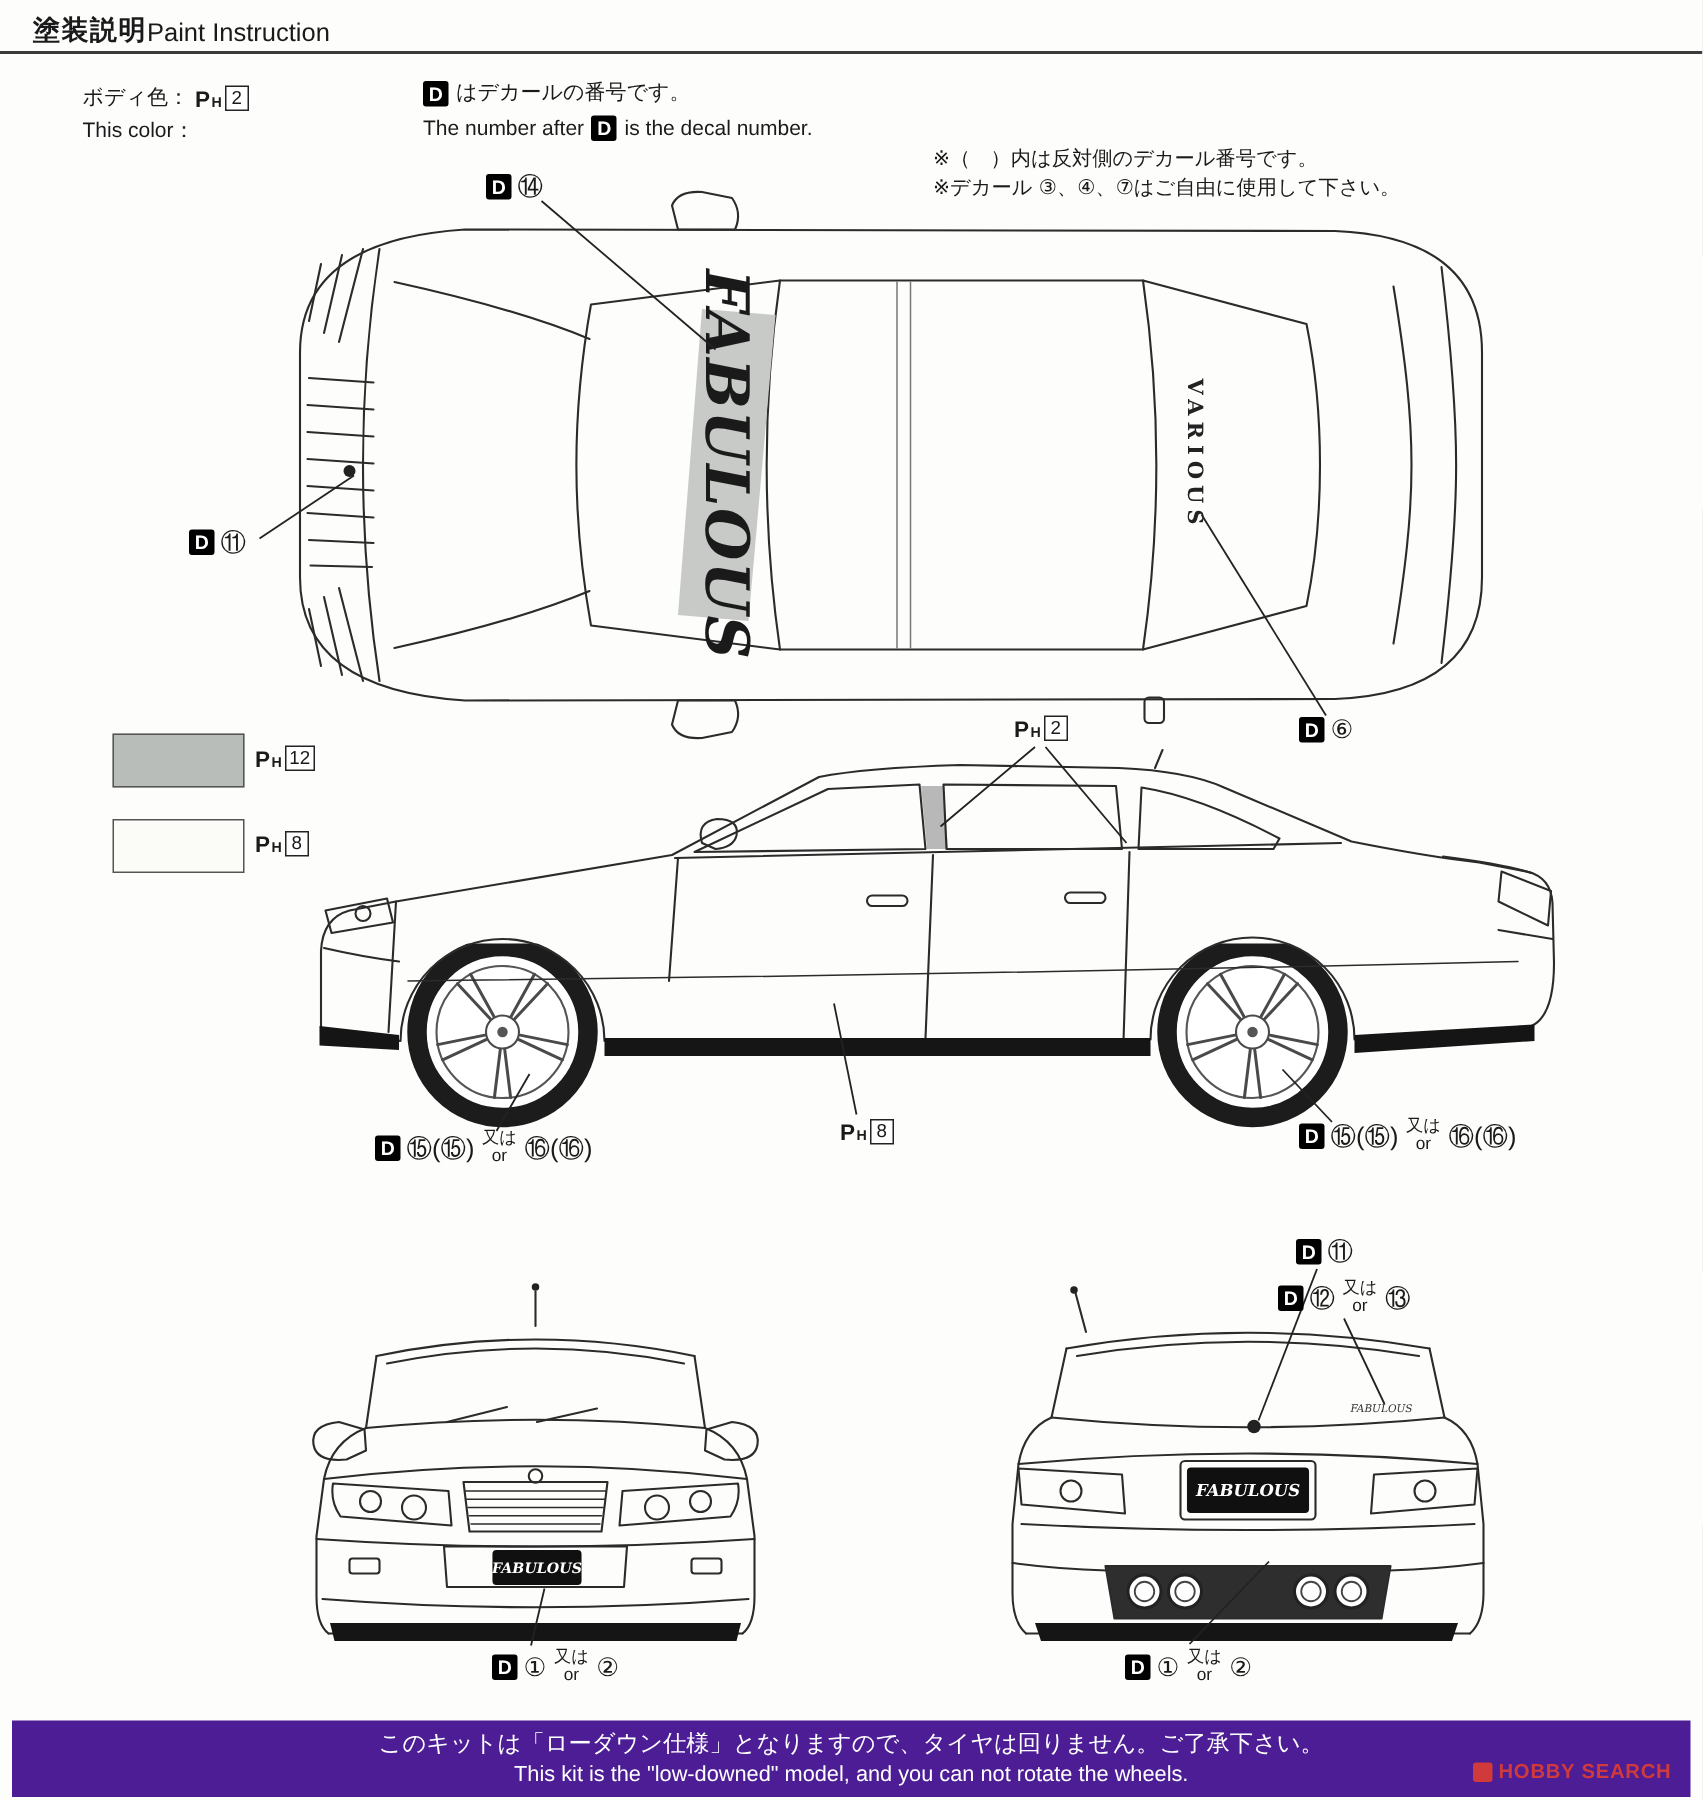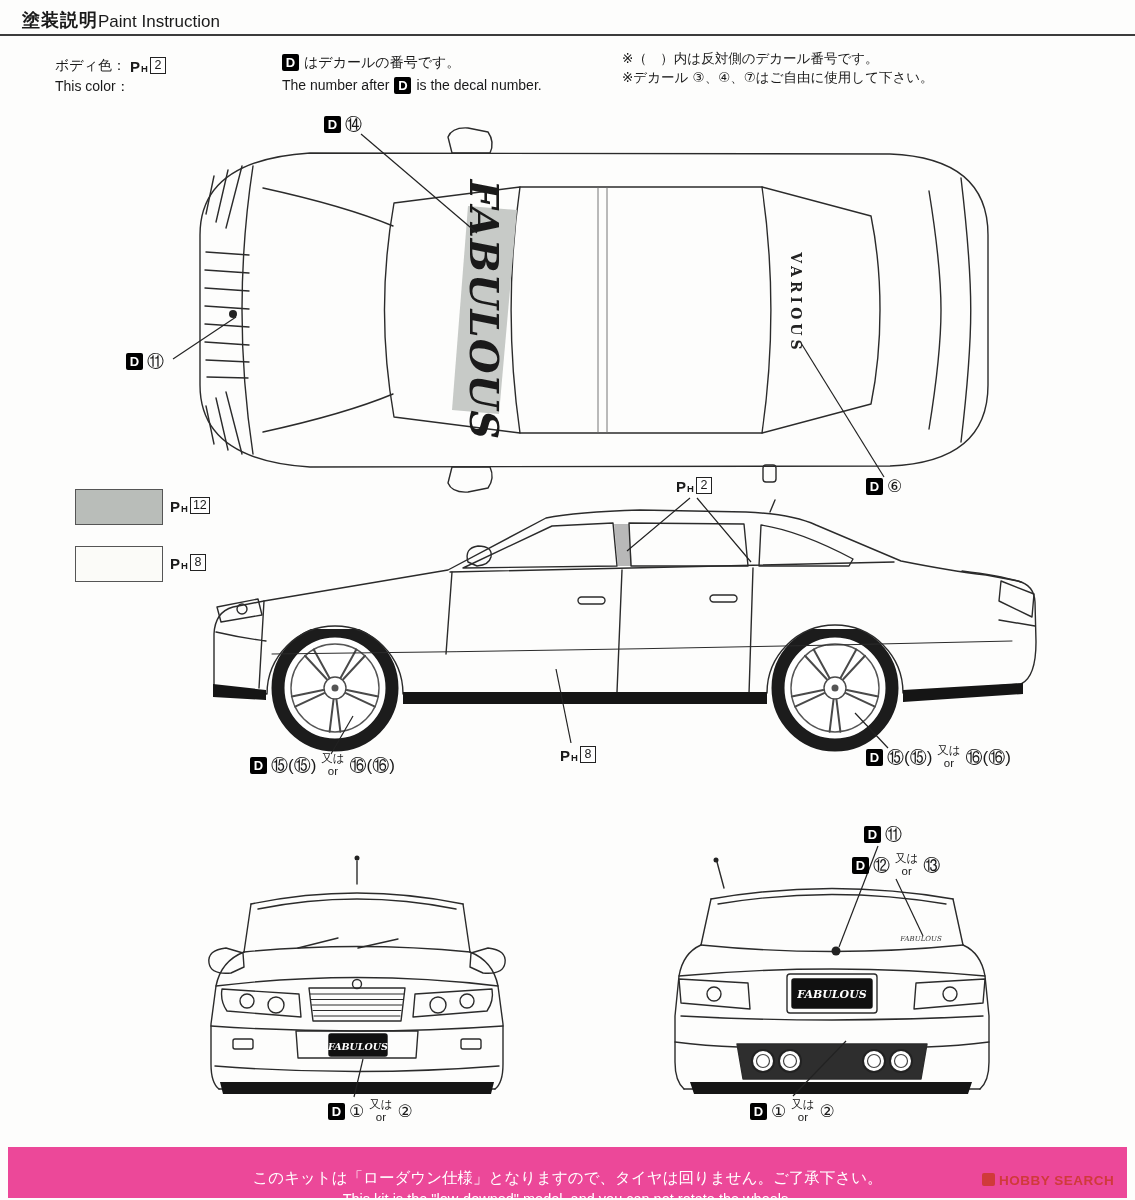--- a/index.html
+++ b/index.html
@@ -6,37 +6,37 @@
   html,body { background:#e9e9e9; }
   body { font-family:"Liberation Sans","DejaVu Sans",sans-serif; color:#1a1a1a; }
   .page { position:relative; width:1135px; height:1200px; background:#fdfdfc; overflow:hidden; }
   .art { position:absolute; left:0; top:0; }
   .abs { position:absolute; }
   .jp { font-family:"DejaVu Sans",sans-serif; }
   .rule { position:absolute; left:0; top:34px; width:1135px; border-top:2px solid #3c3c3c; }
   .title-jp { font-size:18px; font-weight:bold; letter-spacing:1px; }
   .title-en { font-size:17px; }
   .note { font-size:14px; line-height:21px; }
-  .small-note { font-size:13.5px; line-height:19px; }
+  .small-note { font-size:13.5px; line-height:19px;margin-top:48px; }
   .lbl { position:absolute; display:flex; align-items:center; gap:4px; white-space:nowrap; font-size:15px; }
   .dbox { display:inline-flex; align-items:center; justify-content:center; width:17px; height:17px;
           background:#000; color:#fff; font-weight:bold; font-size:13px; border-radius:2px; flex:none; }
   .circ { font-size:17px; line-height:1; white-space:nowrap; }
   .orstack { display:inline-flex; flex-direction:column; align-items:center; line-height:13px; font-size:11.5px; margin:0 1px; }
   .ph { display:inline-flex; align-items:flex-end; }
   .ph .p { font-size:15px; font-weight:bold; line-height:15px; }
   .ph .h { font-size:9.5px; font-weight:bold; line-height:10px; margin:0 2px 0 1px; }
   .numbox { display:inline-block; border:1.5px solid #222; min-width:16px; height:17px; line-height:14px;
             padding:0 2px; font-size:12.5px; text-align:center; background:#fff; }
   .swatch { position:absolute; width:88px; height:36px; border:1px solid #555; }
-  .footer { position:absolute; left:8px; top:1147px; width:1119px; height:51px; background:#ec4899;
-            color:#fff; text-align:center; padding-top:20px; }
+  .footer { position:absolute; left:8px; top:1147px; width:1119px; height:51px; background:#4c1d95;
+            color:#fff; text-align:center; padding-top:4px; }
   .footer .f-jp { font-size:15.5px; line-height:22px; }
   .footer .f-en { font-size:14.5px; line-height:21px; }
-  .watermark { position:absolute; left:982px; top:1173px; display:flex; align-items:flex-start; gap:4px;
+  .watermark { position:absolute; left:982px; top:1173px; display:flex; align-items:flex-end; gap:4px;
                color:#d03a3a; font-weight:bold; font-size:13.5px; letter-spacing:.5px; }
   .wm-ico { width:13px; height:13px; background:#d03a3a; border-radius:2px; flex:none; }
   .flexrow { display:flex; align-items:center; gap:5px; }
 </style>
 </head>
 <body>
 
 <div class="page">
 
   <svg class="art" width="1135" height="1200" viewBox="0 0 1135 1200">

